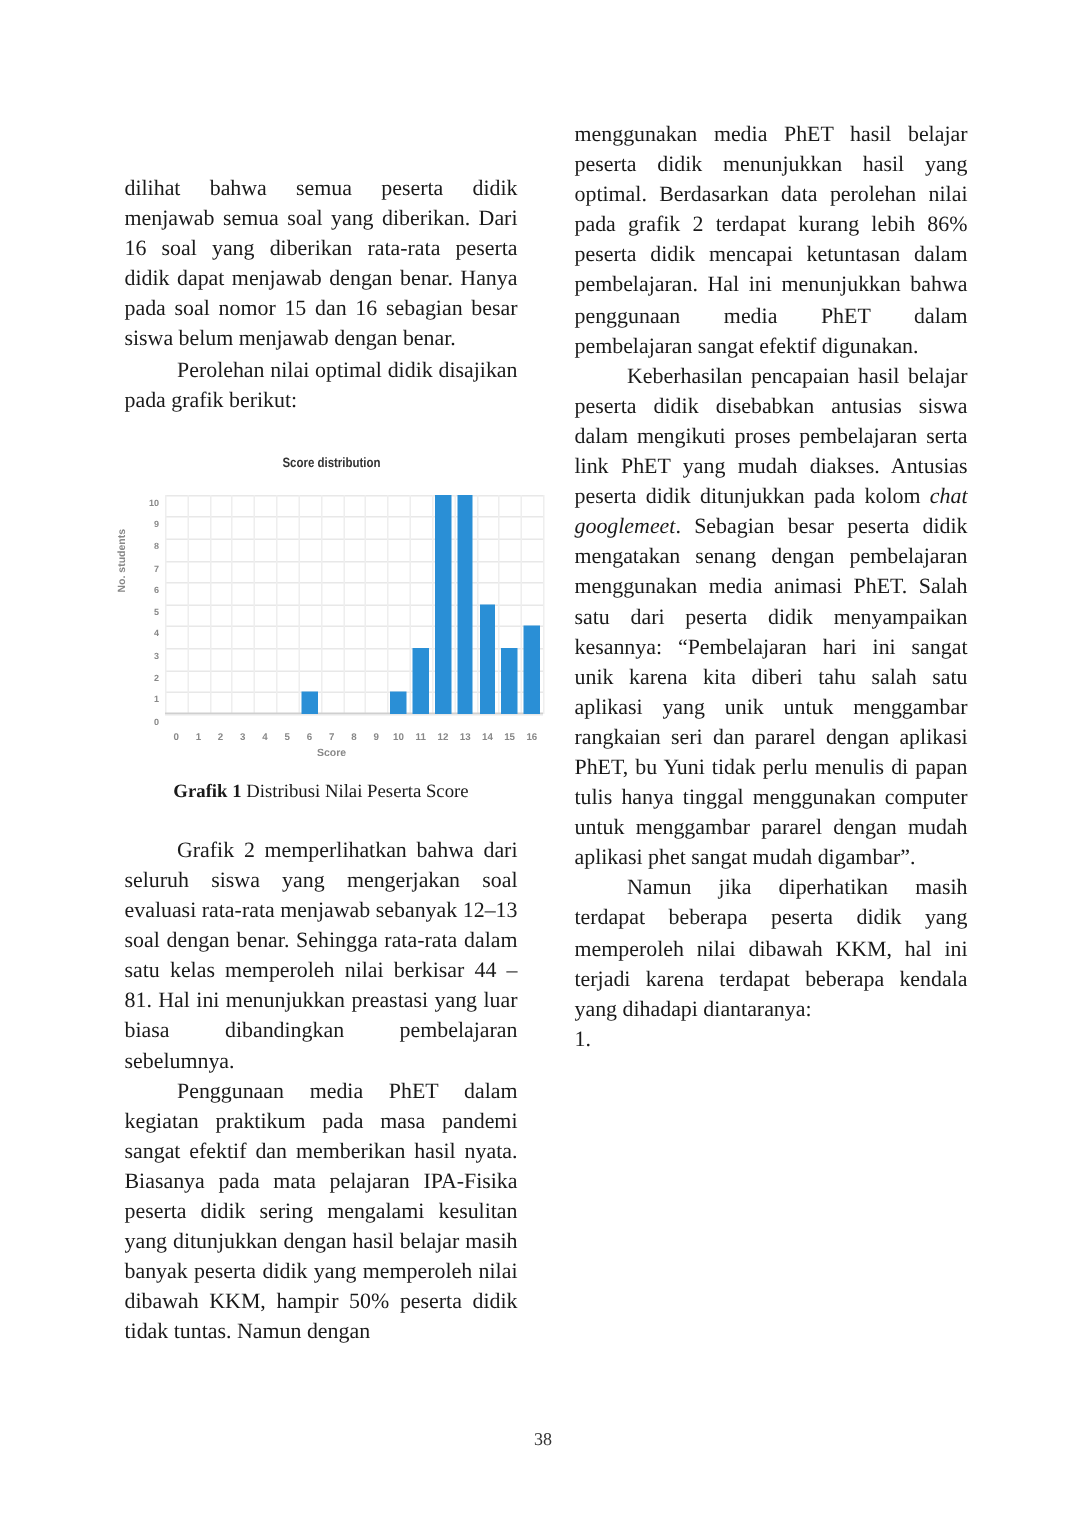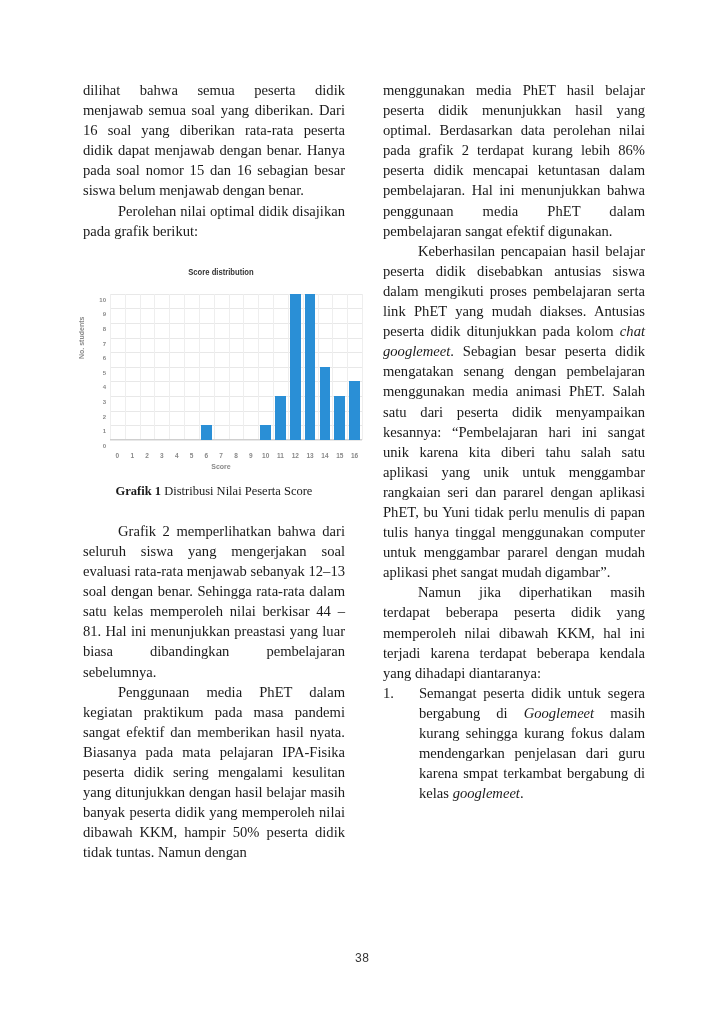--- a/index.html
+++ b/index.html
@@ -1,19 +1,19 @@
 <!DOCTYPE html>
 <html><head>
 <meta charset="utf-8">
 <style>
   html, body { margin: 0; padding: 0; background: #ffffff; }
   body { width: 724px; height: 1024px; position: relative; overflow: hidden;
          font-family: "Liberation Serif", "DejaVu Serif", serif; color: #1a1a1a; }
   .col { position: absolute; top: 80px; width: 262px; font-size: 14.6px; line-height: 20.1px; }
-  .col.left { left: 83px; }
+  .col.left { left: 83px; margin-top: 36px; }
   .col.right { left: 383px; width: 262px; }
   p { margin: 0; text-align: justify; }
   .indent { text-indent: 35px; }
   .chart-box { position: relative; width: 270px; height: 210px; margin: 18px 0 0 3px; font-weight: bold; }
   .chart-title { position: absolute; left: 0; right: 0; top: 3px; text-align: center;
                  font-family: "Liberation Sans", "DejaVu Sans", sans-serif; font-size: 9px; color: #333; transform: scaleX(0.85); }
   .ylabel { position: absolute; left: -14px; top: 100px; font-family: "Liberation Sans", sans-serif; font-size: 7px; color: #888;
             transform: rotate(-90deg); transform-origin: left top; white-space: nowrap; }
   .xlabel { position: absolute; left: 0; right: 0; top: 198px; text-align: center; font-family: "Liberation Sans", sans-serif; font-size: 7px; color: #888; }
   .plot { position: absolute; left: 24px; top: 35px; width: 252px; height: 146px; }
@@ -22,21 +22,21 @@
   .ytick { position: absolute; left: -14px; width: 10px; text-align: right; font-family: "Liberation Sans", sans-serif; font-size: 6px; color: #888; transform: translateY(-4px); }
   .xtick { position: absolute; top: 152px; width: 14px; text-align: center; font-family: "Liberation Sans", sans-serif; font-size: 6.5px; color: #888; transform: translateX(-7px); }
   .bar { position: absolute; bottom: 0; background: #2a8fd6; }
   .axis-x { position: absolute; left: 0; right: 0; bottom: 0; height: 1px; background: #cfcfcf; }
   .caption { text-align: center; font-size: 12.5px; margin-top: 12px; margin-bottom: 20px; }
   .caption b { font-weight: bold; }
   .list { display: flex; }
   .list .num { width: 36px; flex: none; }
   .list .body { flex: 1; text-align: justify; }
   .page-number { position: absolute; top: 952px; left: 0; width: 724px; text-align: center;
-                 font-family: Liberation Mono, monospace; font-size: 12px; color: #333; }
+                 font-family: Liberation Serif, serif; font-size: 12px; color: #333; }
   i { font-style: italic; }
 </style>
 </head>
 <body>
 
 <div class="col left">
   <p>dilihat bahwa semua peserta didik menjawab semua soal yang diberikan. Dari 16 soal yang diberikan rata-rata peserta didik dapat menjawab dengan benar. Hanya pada soal nomor 15 dan 16 sebagian besar siswa belum menjawab dengan benar.</p>
   <p class="indent">Perolehan nilai optimal didik disajikan pada grafik berikut:</p>
 
   <div class="chart-box">
@@ -118,17 +118,16 @@
   <p class="indent">Grafik 2 memperlihatkan bahwa dari seluruh siswa yang mengerjakan soal evaluasi rata-rata menjawab sebanyak 12–13 soal dengan benar. Sehingga rata-rata dalam satu kelas memperoleh nilai berkisar 44 – 81. Hal ini menunjukkan preastasi yang luar biasa dibandingkan pembelajaran sebelumnya.</p>
   <p class="indent">Penggunaan media PhET dalam kegiatan praktikum pada masa pandemi sangat efektif dan memberikan hasil nyata. Biasanya pada mata pelajaran IPA-Fisika peserta didik sering mengalami kesulitan yang ditunjukkan dengan hasil belajar masih banyak peserta didik yang memperoleh nilai dibawah KKM, hampir 50% peserta didik tidak tuntas. Namun dengan</p>
 </div>
 
 <div class="col right">
   <p>menggunakan media PhET hasil belajar peserta didik menunjukkan hasil yang optimal. Berdasarkan data perolehan nilai pada grafik 2 terdapat kurang lebih 86% peserta didik mencapai ketuntasan dalam pembelajaran. Hal ini menunjukkan bahwa penggunaan media PhET dalam pembelajaran sangat efektif digunakan.</p>
   <p class="indent"><span>Keberhasilan pencapaian hasil belajar peserta didik disebabkan antusias siswa dalam mengikuti proses pembelajaran serta link PhET yang mudah diakses. Antusias peserta didik ditunjukkan pada kolom </span><i>chat googlemeet</i><span>. Sebagian besar peserta didik mengatakan senang dengan pembelajaran menggunakan media animasi PhET. Salah satu dari peserta didik menyampaikan kesannya: “Pembelajaran hari ini sangat unik karena kita diberi tahu salah satu aplikasi yang unik untuk menggambar rangkaian seri dan pararel dengan aplikasi PhET, bu Yuni tidak perlu menulis di papan tulis hanya tinggal menggunakan computer untuk menggambar pararel dengan mudah aplikasi phet sangat mudah digambar”.</span></p>
   <p class="indent">Namun jika diperhatikan masih terdapat beberapa peserta didik yang memperoleh nilai dibawah KKM, hal ini terjadi karena terdapat beberapa kendala yang dihadapi diantaranya:</p>
   <div class="list">
     <span class="num">1.</span>
-    <span class="body"><span>Semangat peserta didik untuk segera bergabung di </span><i>Googlemeet</i><span> masih kurang sehingga kurang fokus dalam mendengarkan penjelasan dari guru karena smpat terkambat bergabung di kelas </span><i>googlemeet</i><span>.</span></span>
   </div>
 </div>
 
 <div class="page-number">38</div>
 
 </body></html>

